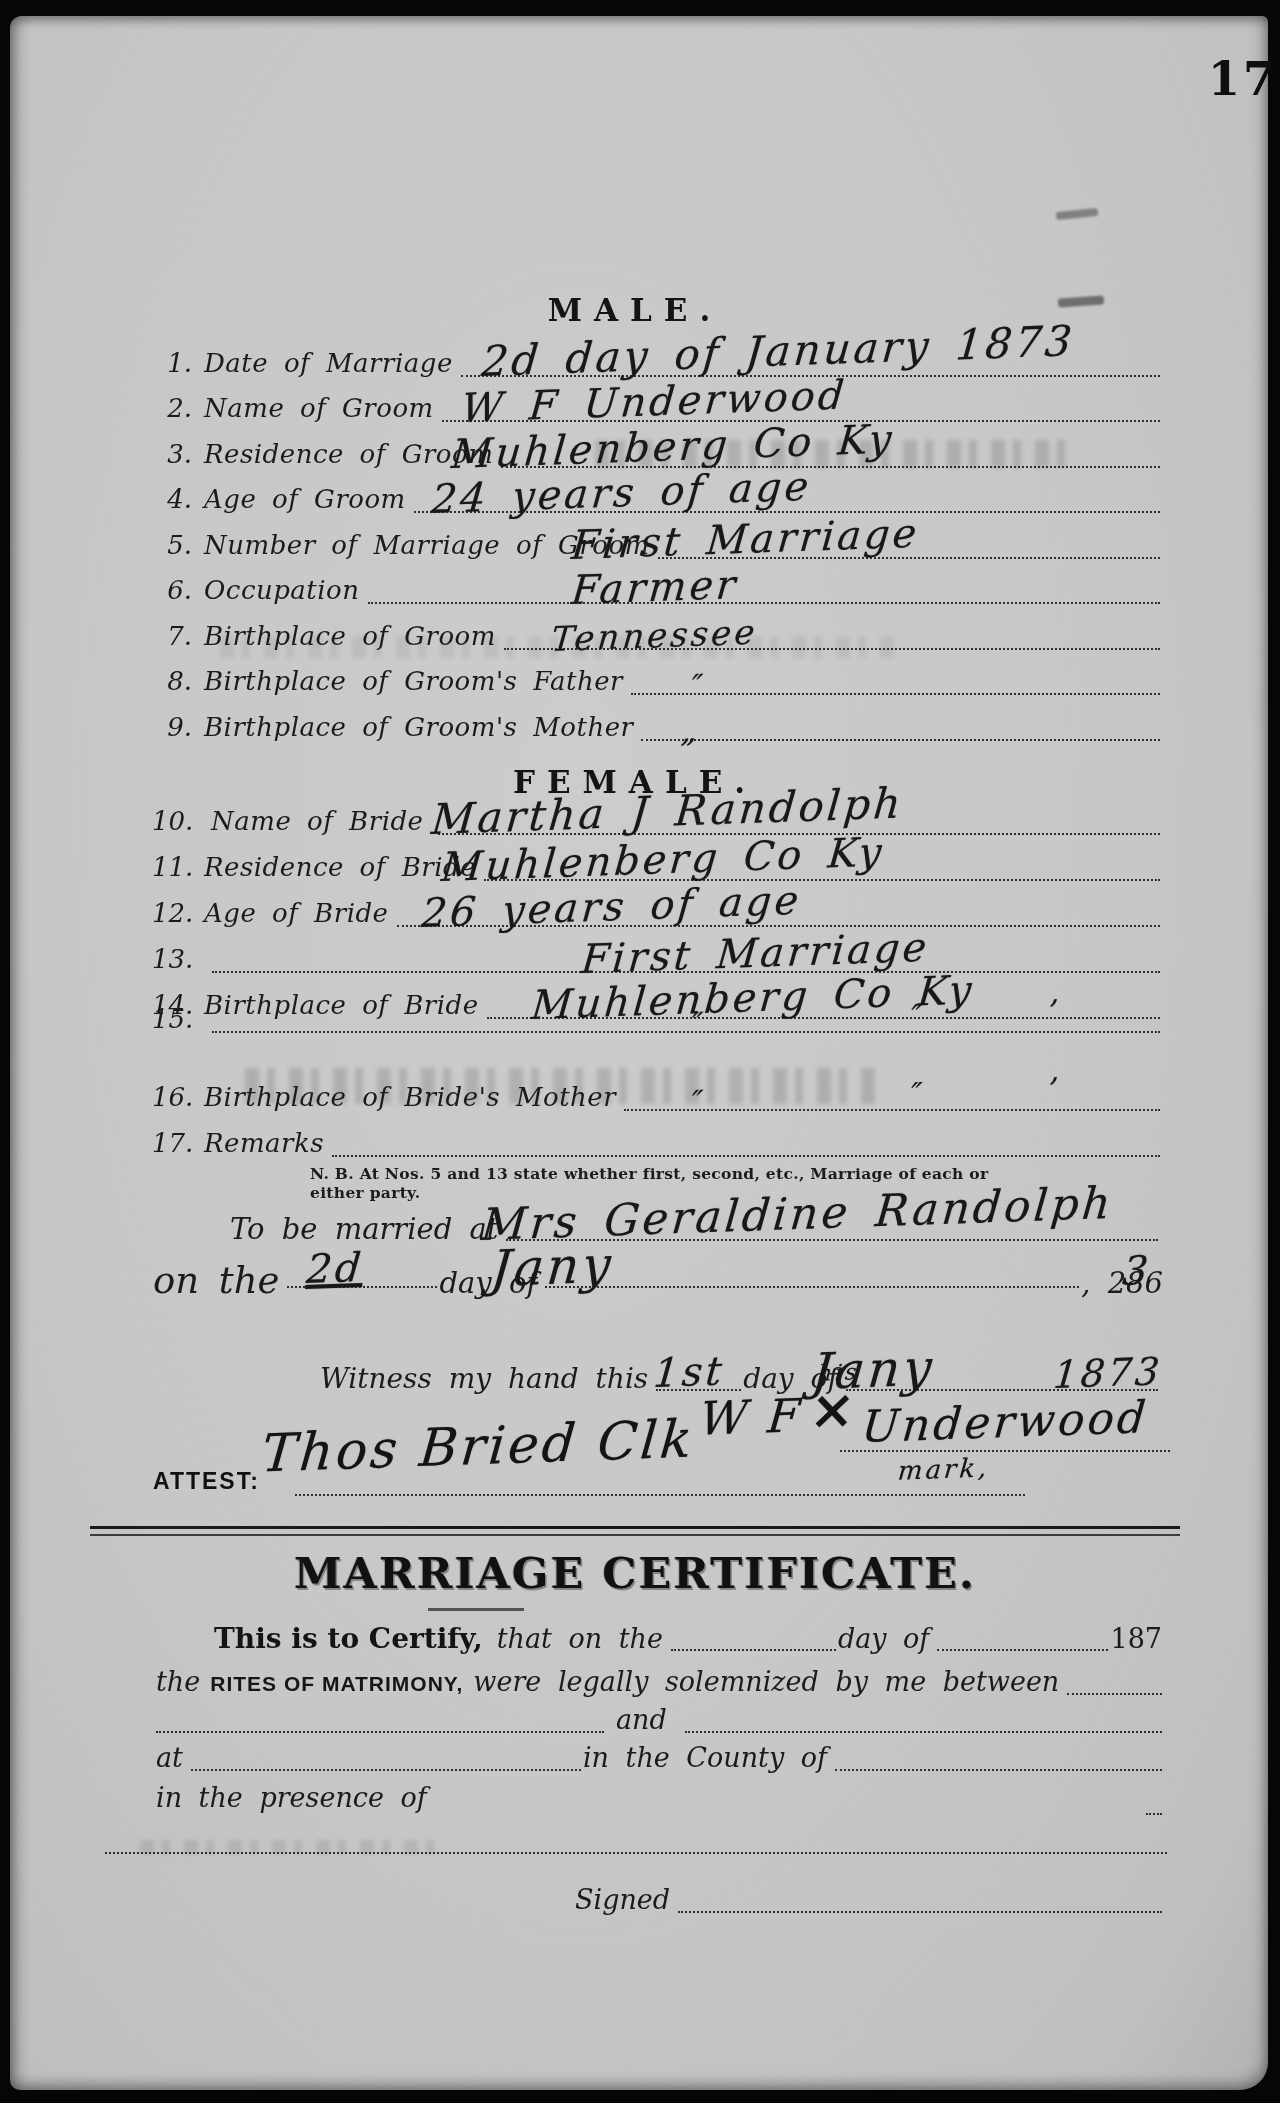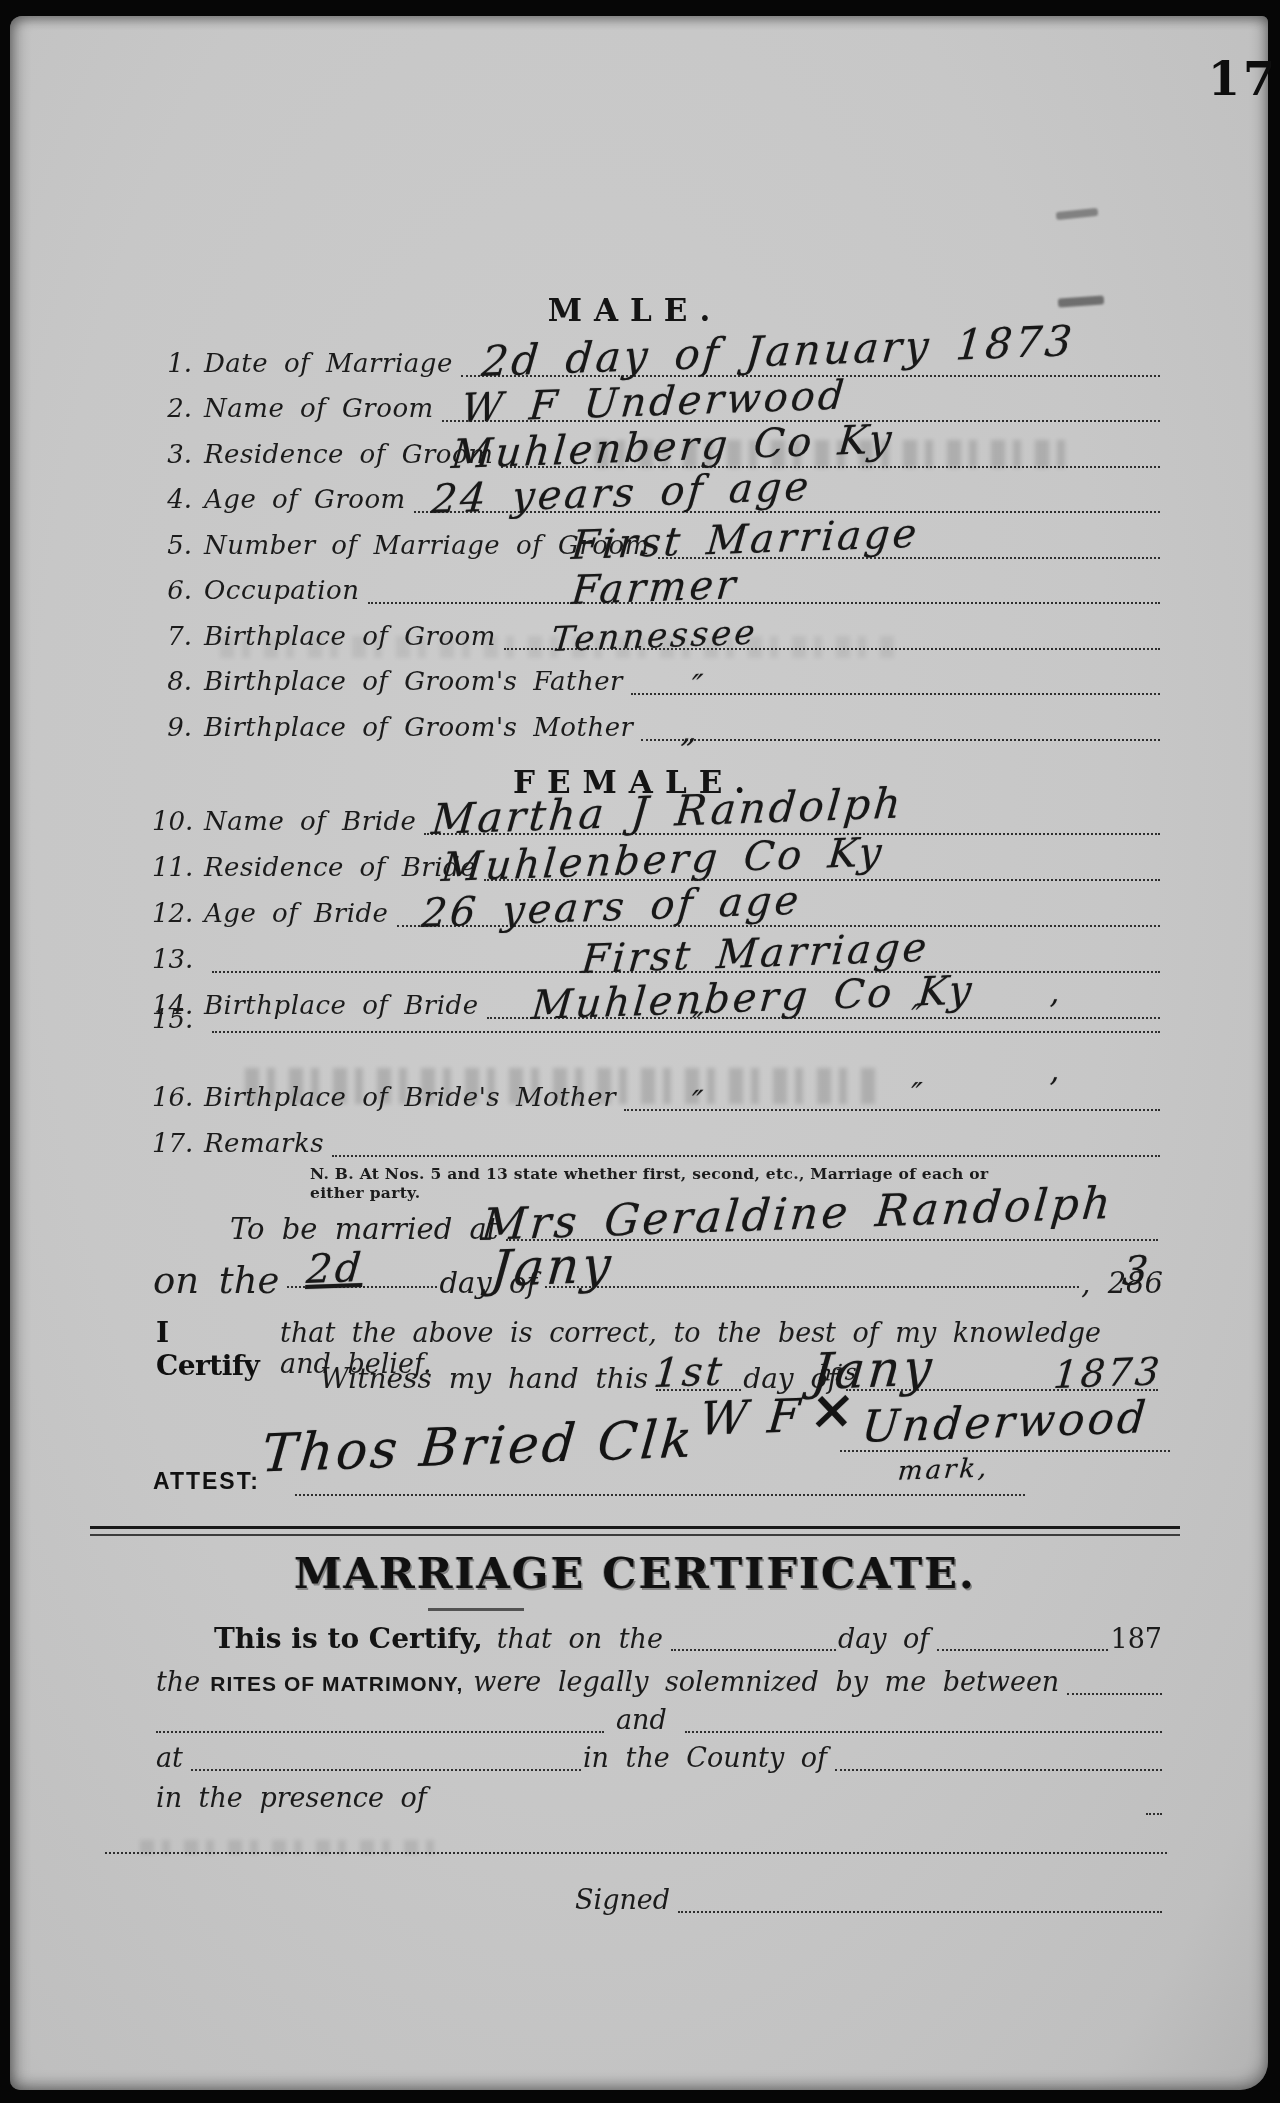--- a/index.html
+++ b/index.html
@@ -115,21 +115,21 @@
       <span class="hw" style="left: 538px; font-size: 30px;">″</span>
     </div>
 
     <div class="row" style="top: 696px;">
       <span class="num">9.</span>
       <span class="lbl">Birthplace of Groom's Mother</span>
       <span class="dots"></span>
       <span class="hw" style="left: 528px; font-size: 30px;">„</span>
     </div>
 
-    <div class="row" style="top: 790px;">
+    <div class="row" style="top: 790px; gap: 7px;">
       <span class="num">10.</span>
       <span class="lbl">Name of Bride</span>
       <span class="dots"></span>
       <span class="hw" style="left: 278px; font-size: 42px;">Martha J Randolph</span>
     </div>
 
     <div class="row" style="top: 836px;">
       <span class="num">11.</span>
       <span class="lbl">Residence of Bride</span>
       <span class="dots"></span>
@@ -189,24 +189,20 @@
     <span class="ptxt" style="font-size:37px;">on the</span>
     <span class="dseg" style="width:150px;"></span>
     <span class="ptxt" style="font-size:29px;">day of</span>
     <span class="dots"></span>
     <span class="ptxt" style="font-size:29px;">, 286</span>
     <span class="hw" style="left:152px;font-size:40px;bottom:6px;text-decoration:underline;">2d</span>
     <span class="hw" style="left:336px;font-size:50px;">Jany</span>
     <span class="hw" style="left:968px;font-size:40px;bottom:4px;">3</span>
   </div>
 
-  <div class="fline" style="left:146px;width:1010px;top:1300px;">
-    <span class="gothic">I Certify</span>
-    <span class="ptxt" style="white-space:normal;">that the above is correct, to the best of my knowledge and belief.</span>
-  </div>
 
   <div class="fline" style="left:310px;width:840px;top:1346px;">
     <span class="ptxt" style="font-size:28px;">Witness my hand this</span>
     <span class="dseg" style="width:85px;"></span>
     <span class="ptxt" style="font-size:28px;">day of</span>
     <span class="dots"></span>
     <span class="hw" style="left:332px;font-size:40px;bottom:5px;">1st</span>
     <span class="hw" style="left:490px;font-size:50px;">Jany</span>
     <span class="hw" style="left:732px;font-size:38px;bottom:4px;">1873</span>
   </div>

